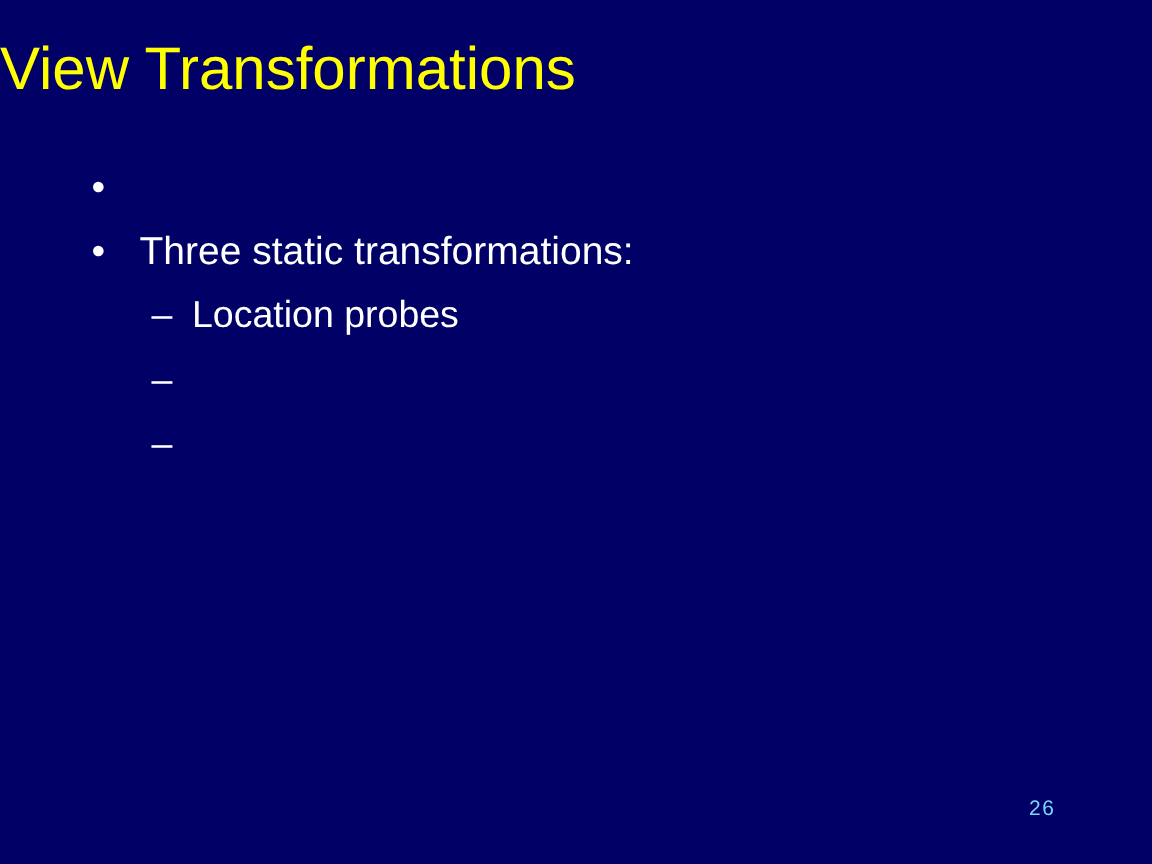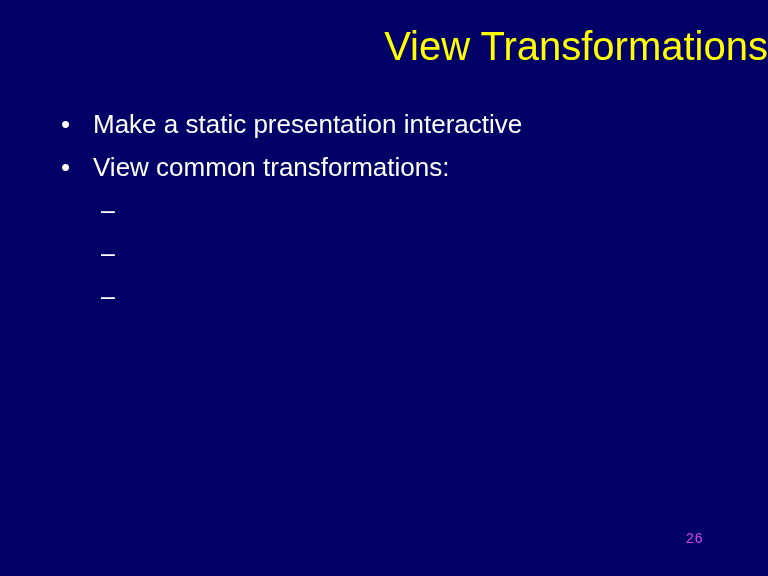--- a/index.html
+++ b/index.html
@@ -18,21 +18,21 @@
     width: 768px;
     height: 576px;
     background: #000066;
     overflow: hidden;
   }
   #slide-title {
     position: absolute;
     left: 0;
     top: 24px;
     width: 768px;
-    text-align: right;
+    text-align: left;
     color: #ffff00;
     font-size: 40px;
     line-height: 44px;
     font-weight: normal;
     letter-spacing: 0px;
     white-space: nowrap;
   }
   #body-list {
     position: absolute;
     left: 0;
@@ -69,47 +69,47 @@
     left: 101px;
     font-size: 25px;
   }
   .bullet-text {
     display: inline-block;
   }
   #page-number {
     position: absolute;
     left: 686px;
     top: 529px;
-    color: #d946ef;
+    color: #7dd3fc;
     font-size: 14px;
     line-height: 18px;
     letter-spacing: 1px;
   }
 </style>
 </head>
 <body>
 
 <div id="slide">
 
   <div id="slide-title">View Transformations</div>
 
   <div id="body-list">
 
     <div class="bullet-row level-1">
       <span class="marker">•</span>
-      <span class="bullet-text">Make a static presentation interactive</span>
     </div>
 
     <div class="bullet-row level-1">
       <span class="marker">•</span>
-      <span class="bullet-text">View common transformations:</span>
+      <span class="bullet-text">Three static transformations:</span>
     </div>
 
     <div class="bullet-row level-2">
       <span class="marker">–</span>
+      <span class="bullet-text">Location probes</span>
     </div>
 
     <div class="bullet-row level-2">
       <span class="marker">–</span>
     </div>
 
     <div class="bullet-row level-2">
       <span class="marker">–</span>
     </div>
 

